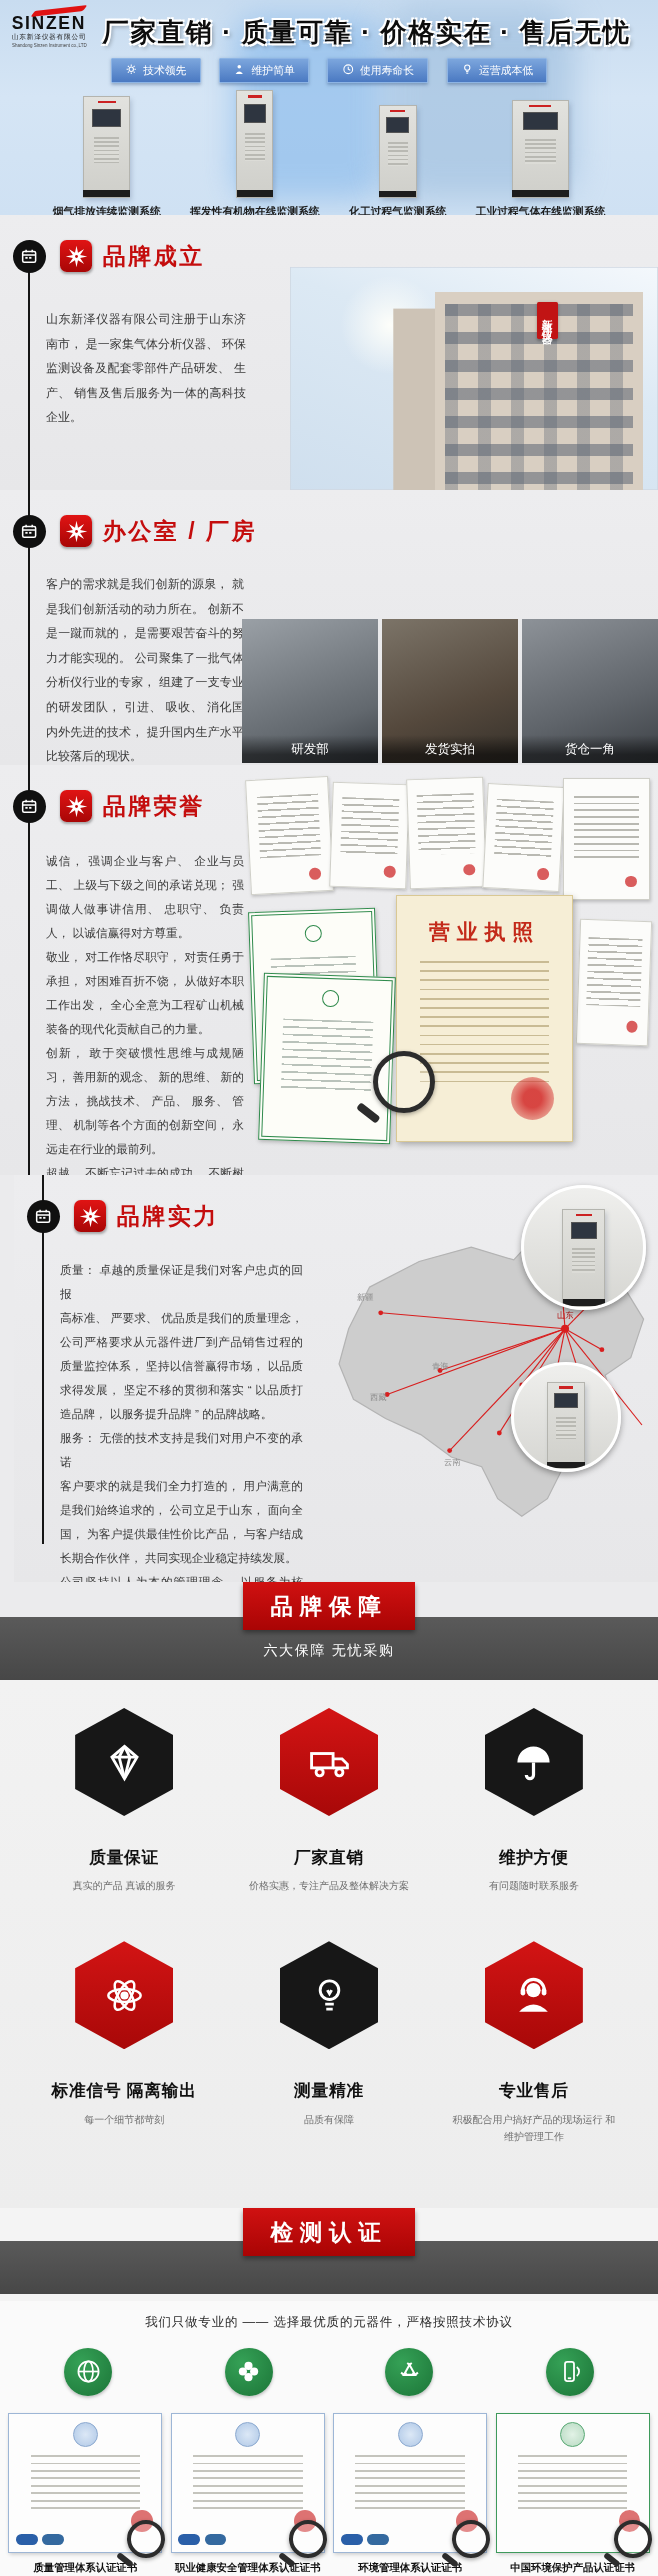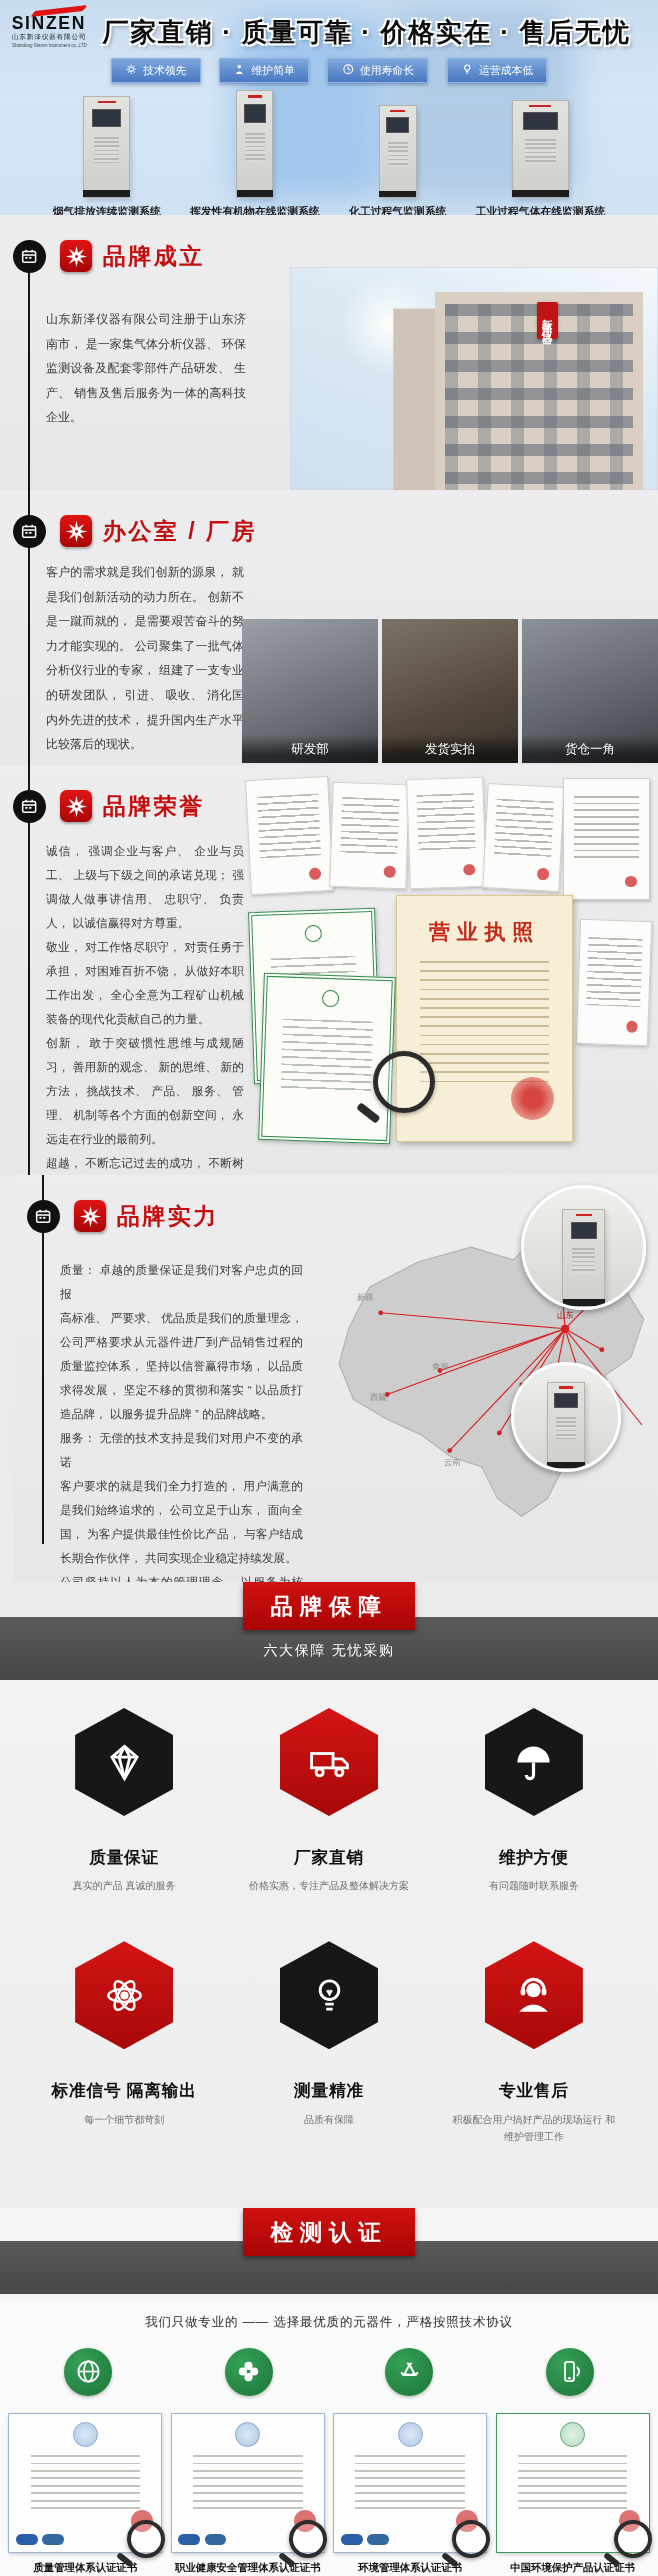--- a/index.html
+++ b/index.html
@@ -59,36 +59,36 @@
     box-shadow:-50px 8.3px 0 -8.3px #cdc3b6; }
   .bld-windows { position:absolute; inset:11.7px 10px 0 10px;
     background:repeating-linear-gradient(180deg,rgba(90,100,115,.55) 0 11.7px,transparent 11.7px 28px),
                repeating-linear-gradient(90deg,rgba(90,100,115,.35) 0 13.3px,transparent 13.3px 33px); }
   .bld-sign { position:absolute; right:100px; top:35px; background:#c11414; color:#fff; font-size:10.8px; font-weight:700;
     writing-mode:vertical-rl; letter-spacing:5px; padding:8.3px 3.3px; border-radius:1.7px; box-shadow:0 1.7px 3.3px rgba(0,0,0,.3); }
   .bld-sun { position:absolute; left:50px; top:8.3px; width:100px; height:100px; border-radius:50%;
     background:radial-gradient(circle,rgba(255,255,250,.95) 0%,rgba(255,255,250,0) 70%); }
 
   .sec-office { height:275px; }
-  .sec-office .sec-text { top:70px; width:198px; }
+  .sec-office .sec-text { top:82px; width:198px; }
   .gallery { position:absolute; left:242px; right:0; top:1.7px; bottom:2.5px; display:flex; flex-direction:column; gap:4.2px; }
   .g-row { display:flex; gap:4.2px; }
   .g-rowA { height:123px;align-items:center; }
   .g-rowB { flex:1; }
   .photo { position:relative; overflow:hidden; }
   .ph1 { flex:1.7; background:linear-gradient(160deg,#6e7a72 0%,#465148 55%,#2e362f 100%); }
   .ph2 { flex:1; background:linear-gradient(180deg,#b9bdc2 0%,#8e9499 60%,#5c6166 100%); }
   .ph3 { flex:1; background:linear-gradient(160deg,#9aa0a6 0%,#62686e 70%,#3b4046 100%); }
   .ph4 { flex:1; background:linear-gradient(160deg,#7c7468 0%,#54483c 60%,#35302a 100%); }
   .ph5 { flex:1; background:linear-gradient(160deg,#8d9298 0%,#5f646a 60%,#3c4045 100%); }
   .photo-cap { position:absolute; left:0; right:0; bottom:0; padding:5.8px 0 5px; text-align:center; color:#fff;
     font-size:12.5px; background:linear-gradient(180deg,rgba(0,0,0,0),rgba(0,0,0,.55) 70%); }
 
   .sec-honor { height:410px; }
-  .sec-honor .sec-text { top:74px; width:198px; font-size:11.7px; }
+  .sec-honor .sec-text { top:84px; width:198px; font-size:11.7px; }
   .collage { position:absolute; left:248px; right:3.3px; top:13.3px; bottom:11.7px; }
   .mini-cert { position:absolute; background:#fcfcfa; border:0.8px solid #cfcfc8; box-shadow:0.8px 1.7px 3.3px rgba(0,0,0,.2); }
   .mini-cert::before { content:""; position:absolute; left:12%; right:12%; top:14%; height:55%;
     background:repeating-linear-gradient(180deg,#b9b9b2 0 1.7px,transparent 1.7px 6.7px); }
   .mini-cert::after { content:""; position:absolute; right:14%; bottom:10%; width:11.7px; height:11.7px; border-radius:50%;
     background:rgba(205,40,40,.75); }
   .green-cert { position:absolute; background:#fdfdf8; border:4.2px double #2f8a4c; box-shadow:0.8px 1.7px 4.2px rgba(0,0,0,.25); }
   .green-cert::before { content:""; position:absolute; left:14%; right:14%; top:26%; height:44%;
     background:repeating-linear-gradient(180deg,#b9c2ba 0 1.7px,transparent 1.7px 7.5px); }
   .green-cert::after { content:""; position:absolute; left:50%; top:7%; width:15px; height:15px; margin-left:-7.5px;

